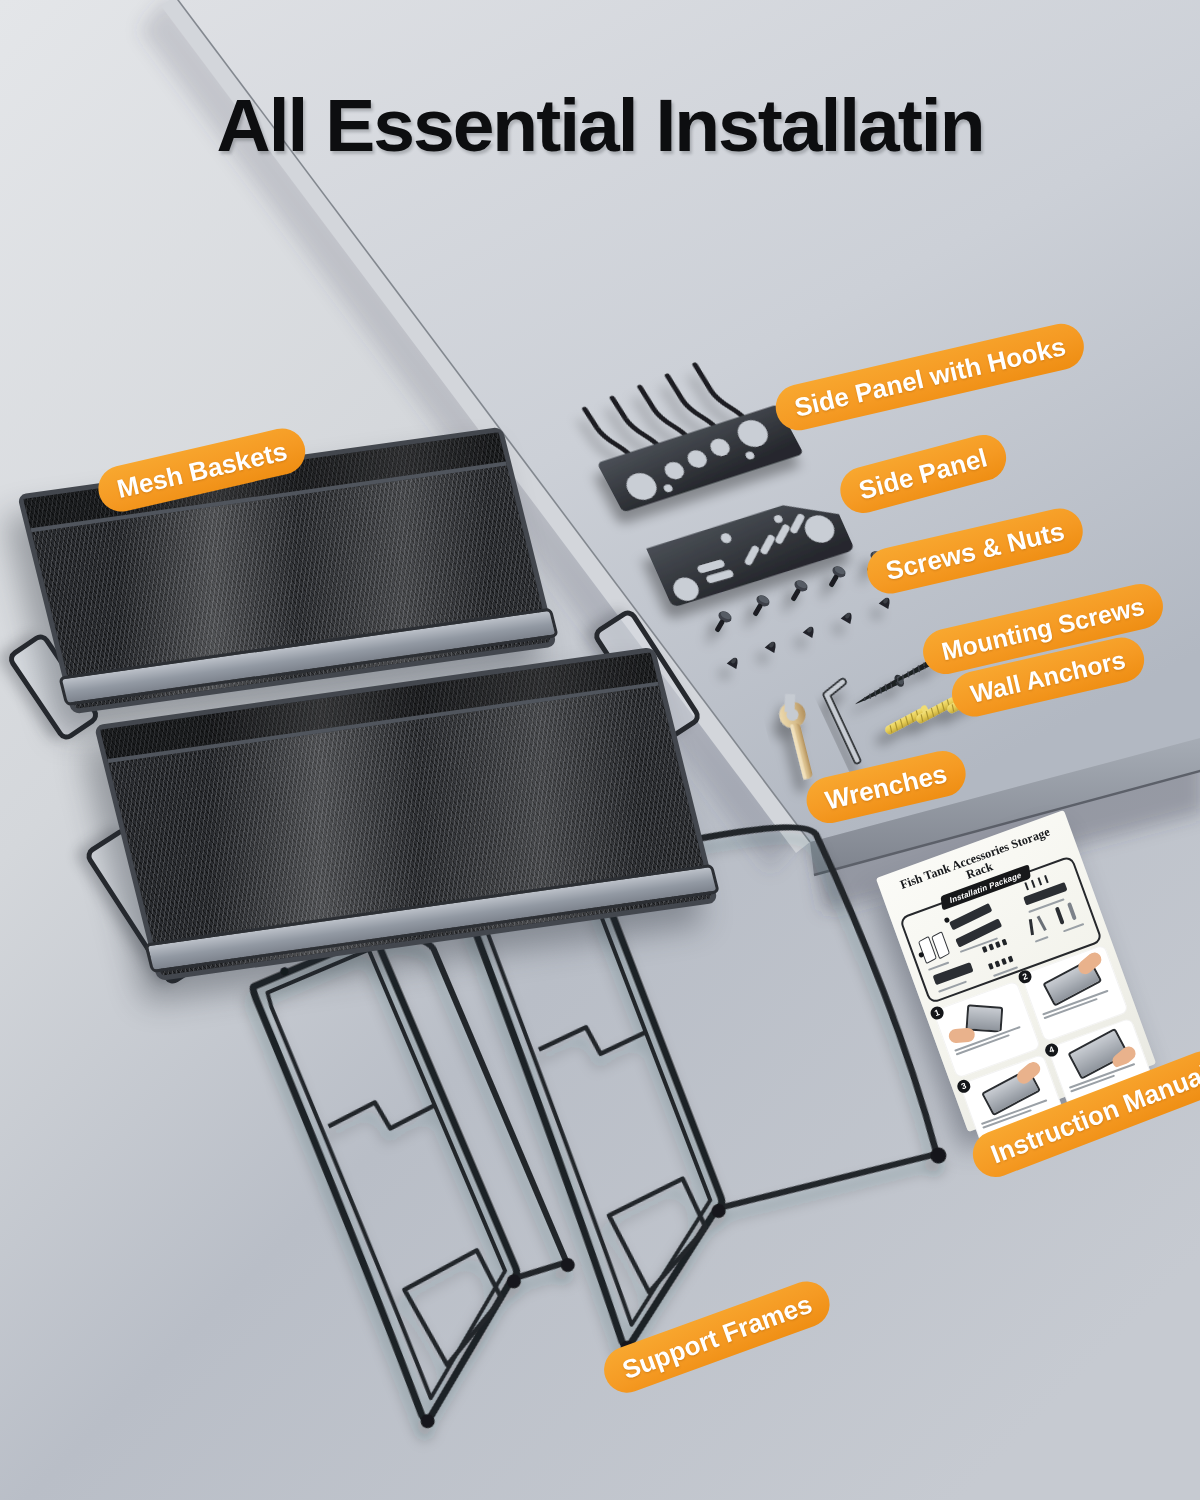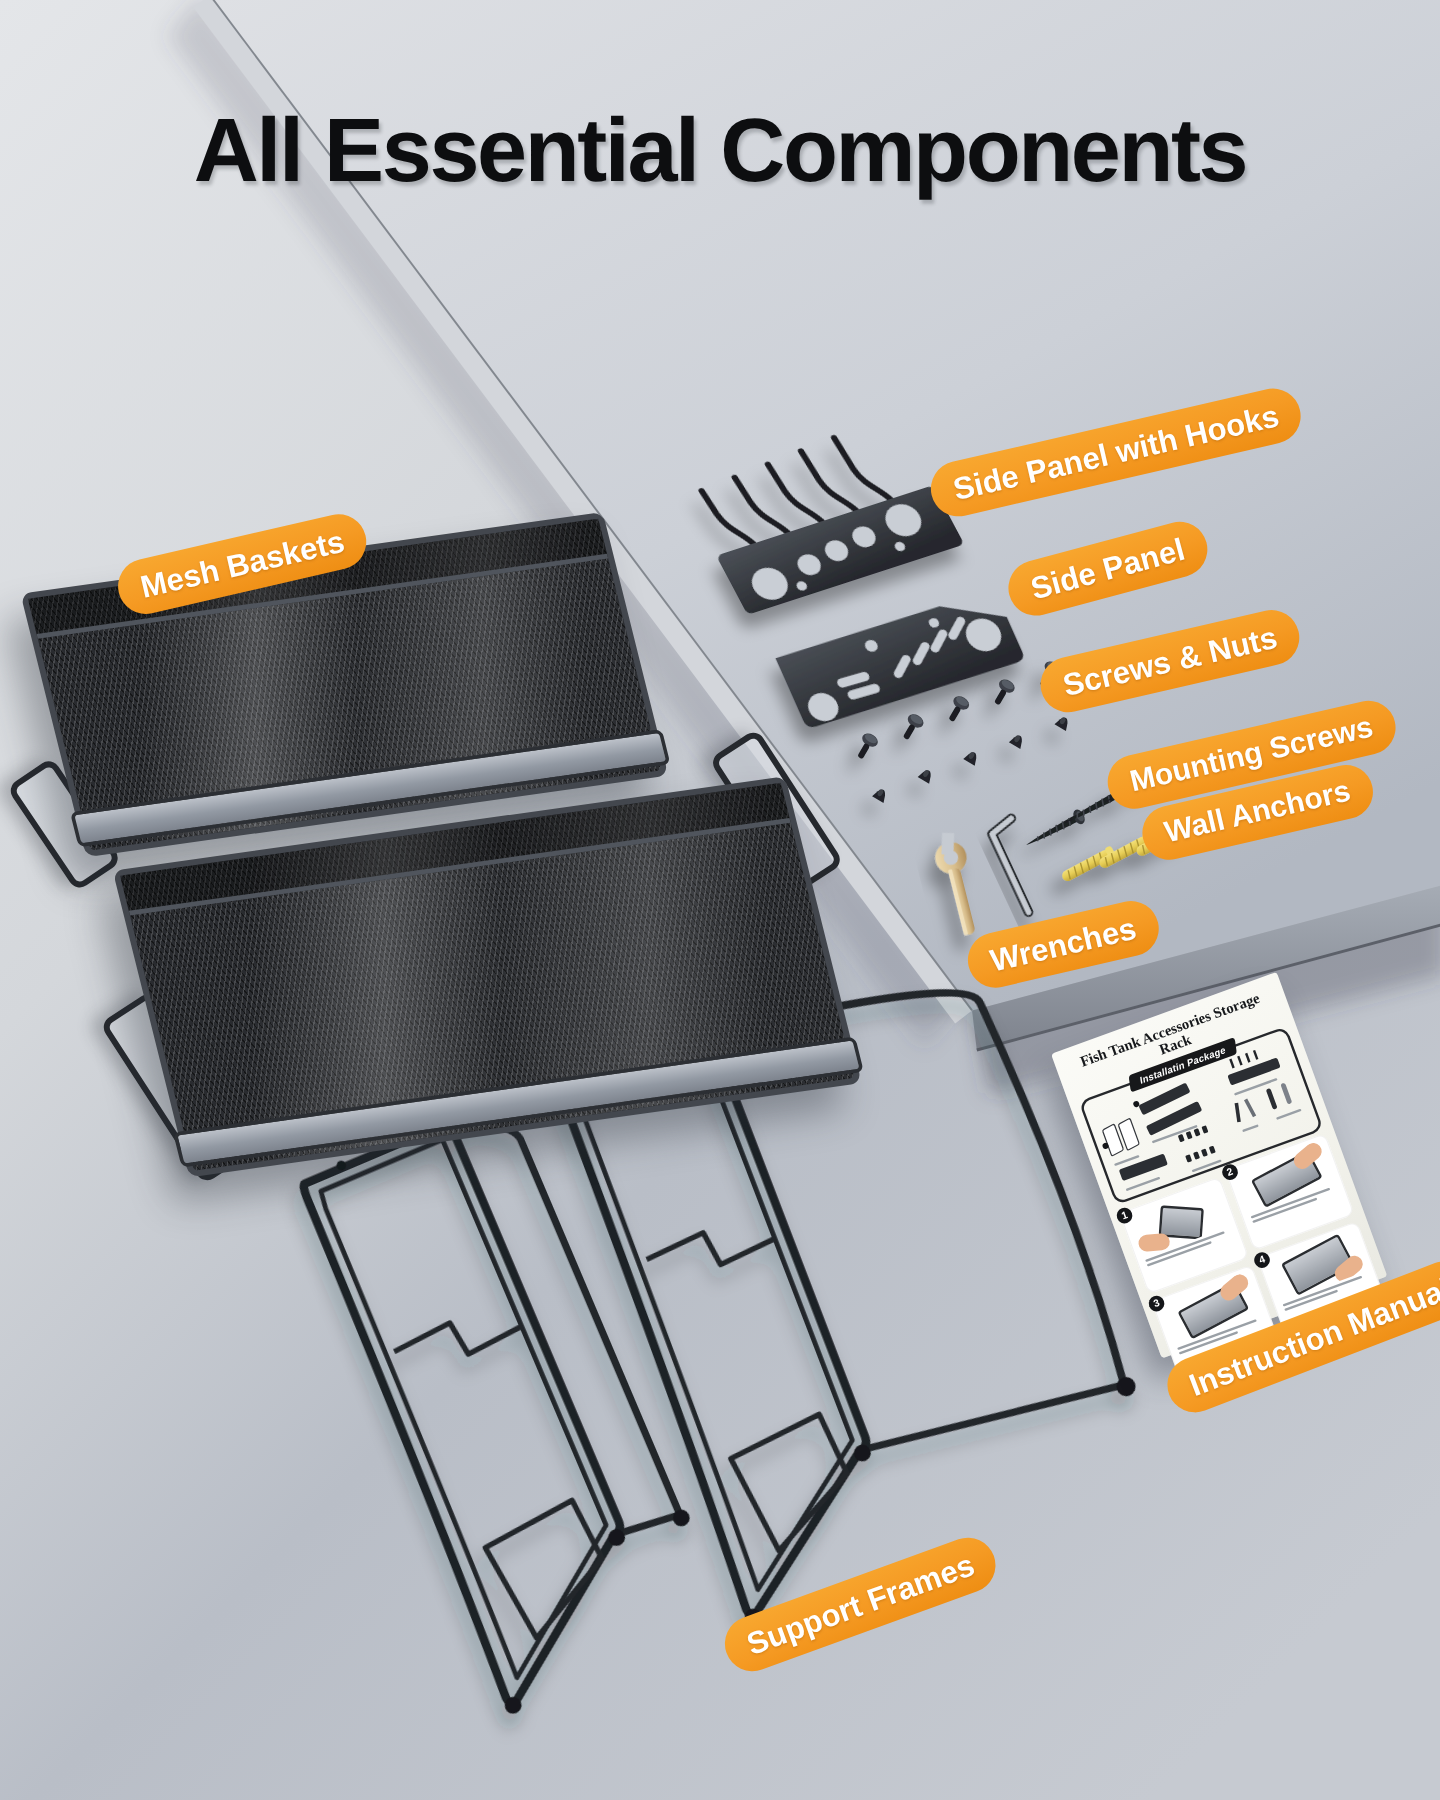--- a/index.html
+++ b/index.html
@@ -461,14 +461,14 @@
   <div class="pill" id="pill-mesh">Mesh Baskets</div>
   <div class="pill" id="pill-sph">Side Panel with Hooks</div>
   <div class="pill" id="pill-sp">Side Panel</div>
   <div class="pill" id="pill-sn">Screws &amp; Nuts</div>
   <div class="pill" id="pill-ms">Mounting Screws</div>
   <div class="pill" id="pill-wa">Wall Anchors</div>
   <div class="pill" id="pill-wr">Wrenches</div>
   <div class="pill" id="pill-im">Instruction Manual</div>
   <div class="pill" id="pill-sf">Support Frames</div>
 
-  <div class="page-title">All Essential Components</div>
+  <div class="page-title">All Essential Installatin</div>
 </div>
 
 </body></html>

